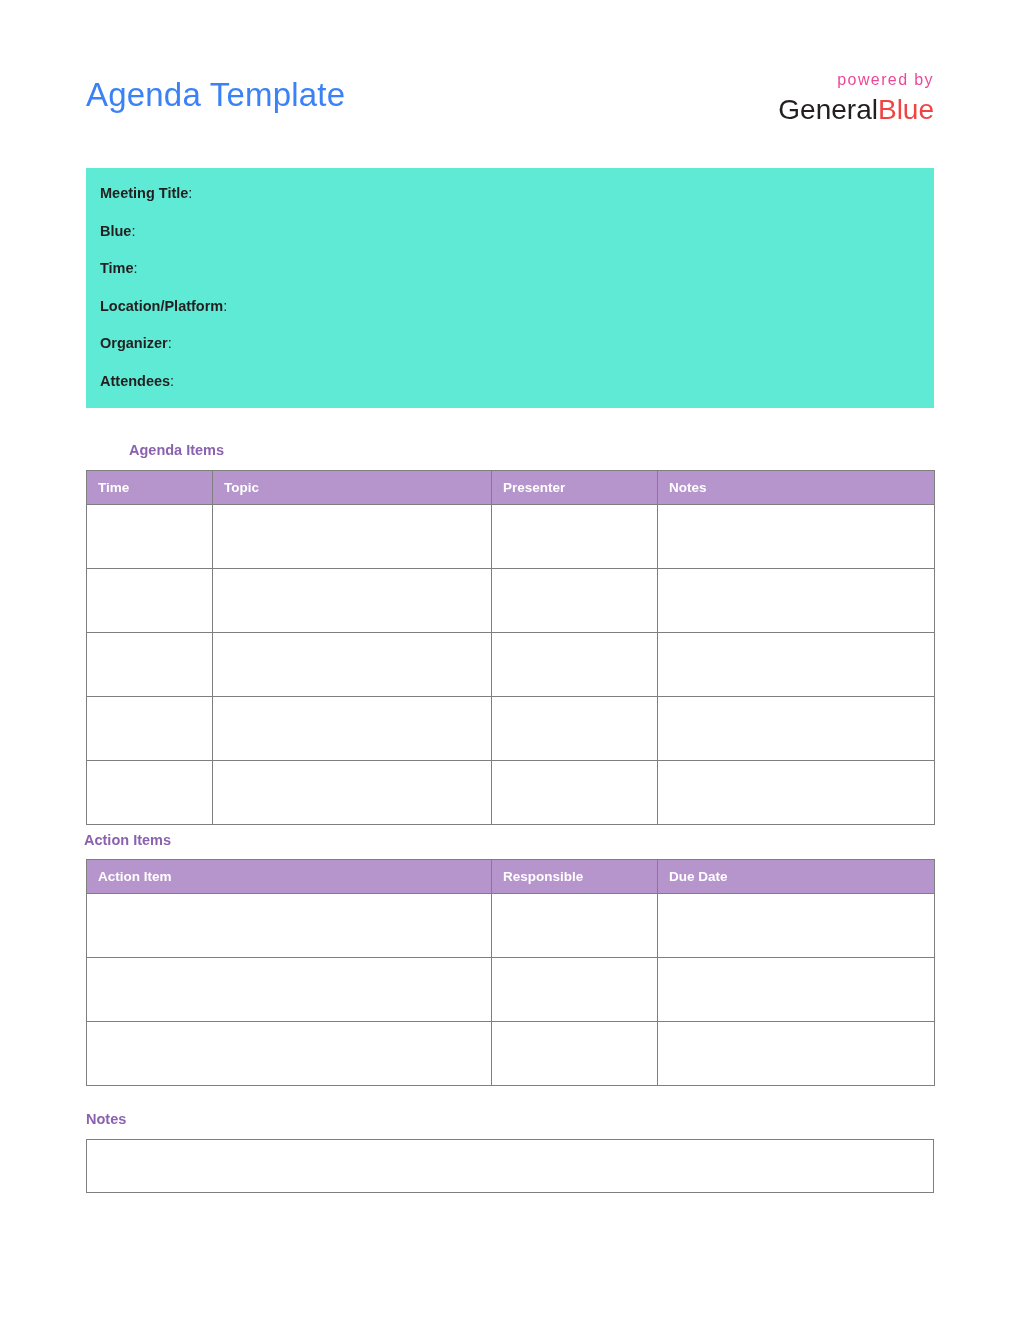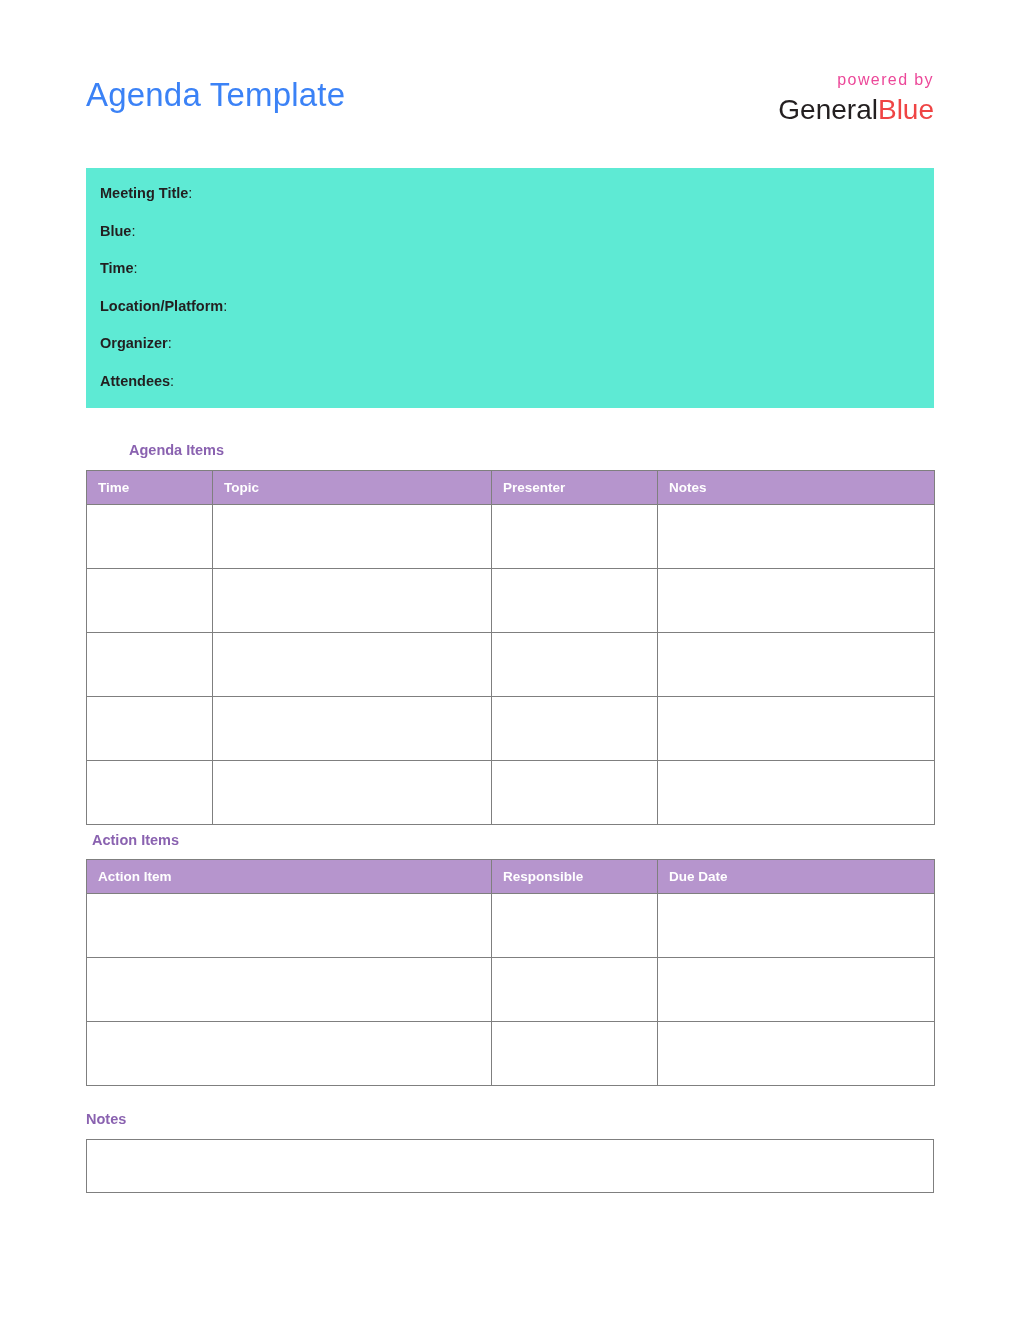--- a/index.html
+++ b/index.html
@@ -119,21 +119,21 @@
     height: 55px;
     padding: 4px 11px;
     background: #ffffff;
     font-size: 13.5px;
     vertical-align: top;
   }
 
   
   .agenda-title { position: absolute; left: 86px; top: 443px; margin-left: 43px; }
   .agenda-table { position: absolute; left: 86px; top: 470px; }
-  .action-title { position: absolute; left: 92px; top: 833px; text-align: right; }
+  .action-title { position: absolute; left: 84px; top: 833px; text-align: right; }
   .action-table { position: absolute; left: 86px; top: 859px; border-radius: 14px; }
   .notes-title  { position: absolute; left: 86px; top: 1112px; }
   .notes-box {
     position: absolute;
     left: 86px;
     top: 1139px;
     width: 848px;
     height: 54px;
     border: 1px solid #7f7f7f;
     background: #ffffff;

